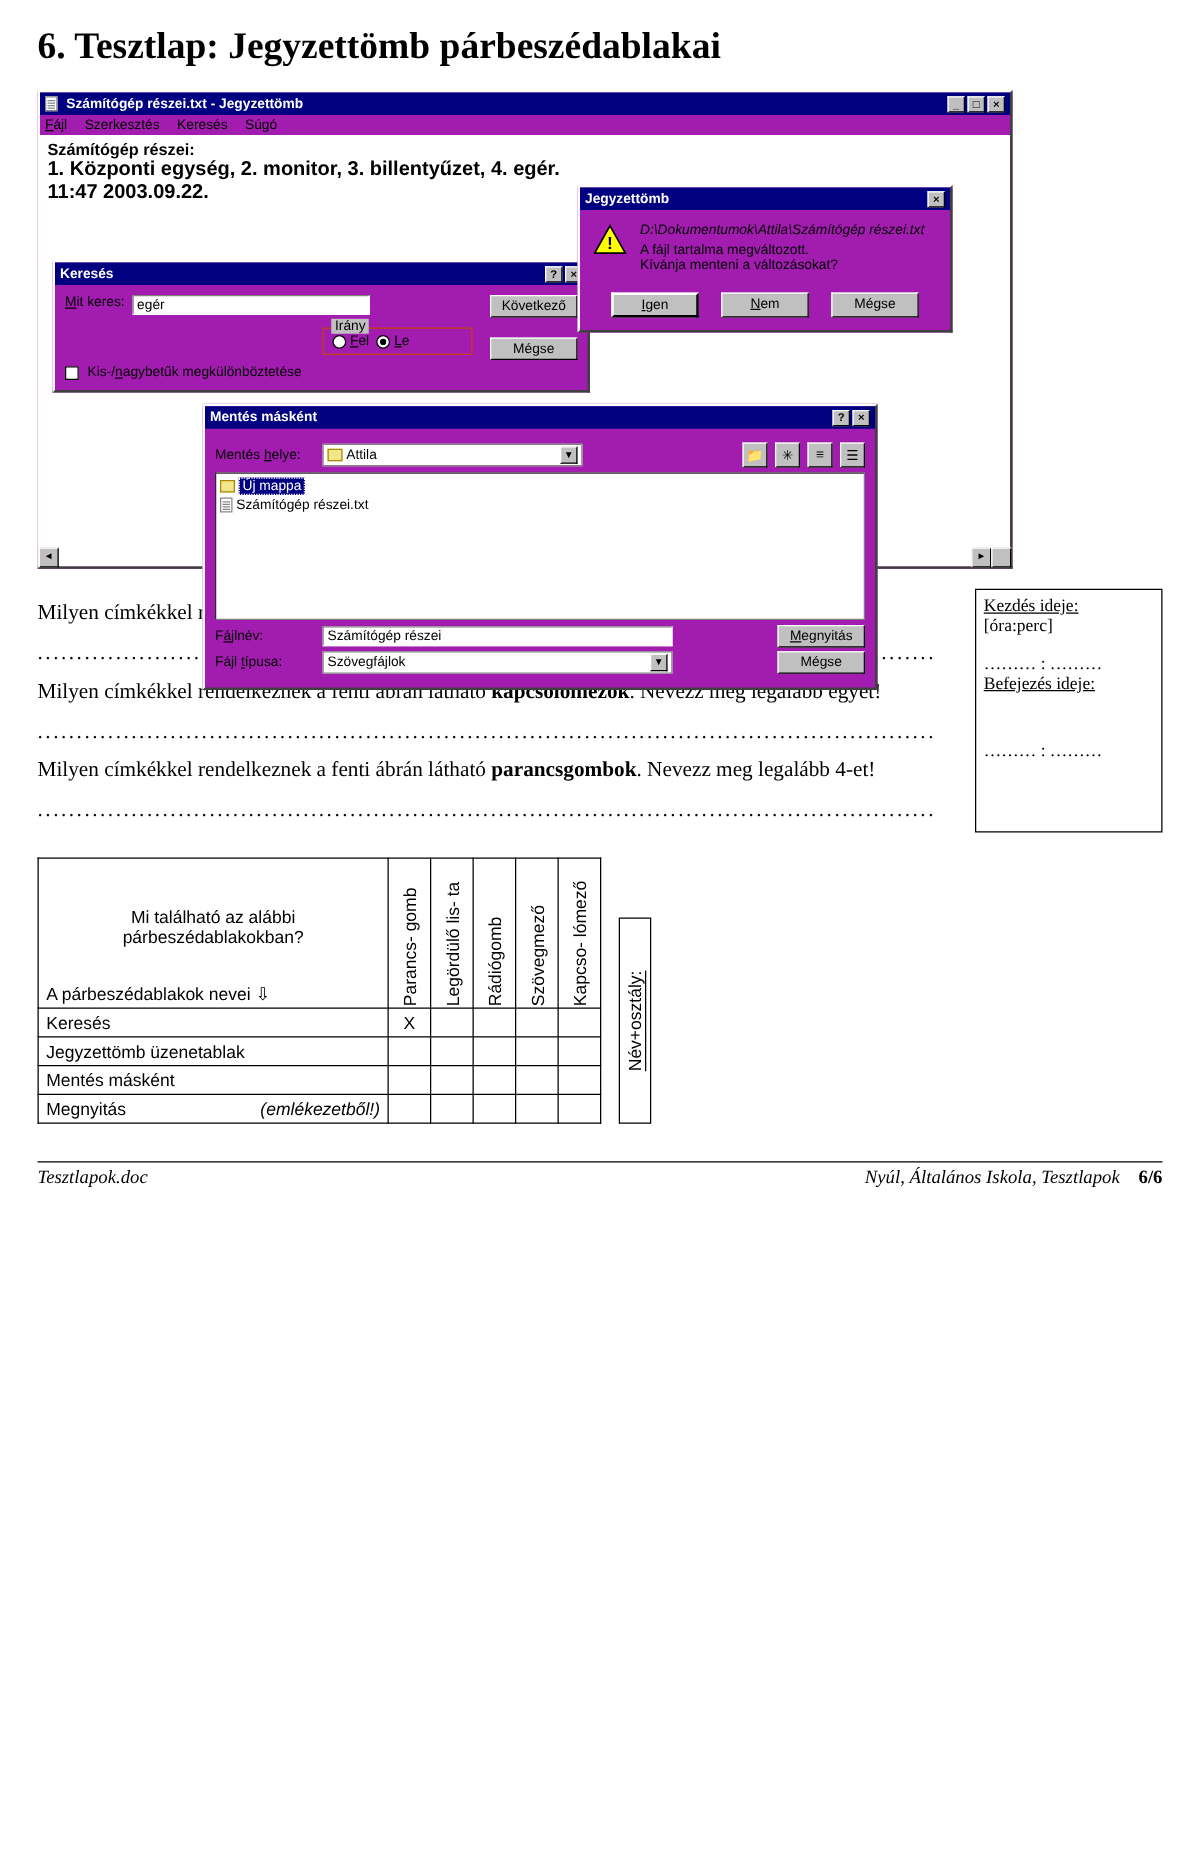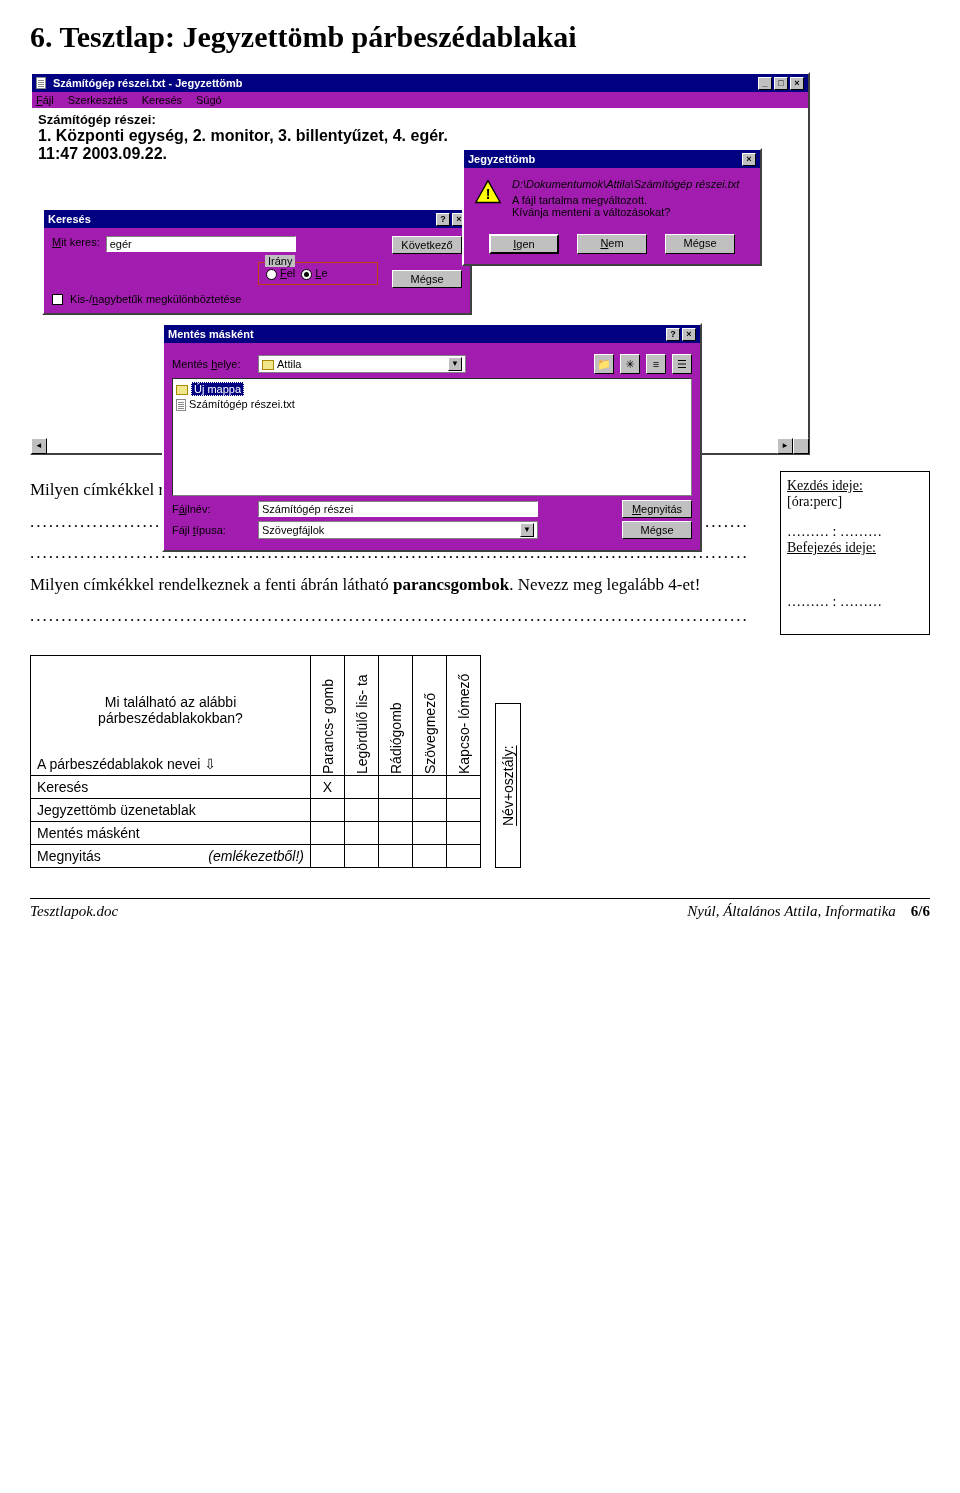--- a/index.html
+++ b/index.html
@@ -216,20 +216,23 @@
 
   </div>
 </div>
 
 <div class="columns">
   <div class="leftcol">
     <p>
       <span>Milyen címkékkel rendelkeznek a fenti ábrán látható </span><b>rádiógombok</b><span>. Nevezz meg legalább 2-t!</span>
     </p>
     <p class="dotted">...................................................................................................................</p>
+    <p>
+      <span>Milyen címkékkel rendelkeznek a fenti ábrán látható </span><b>kapcsolómezők</b><span>. Nevezz meg legalább egyet!</span>
+    </p>
     <p class="dotted">...................................................................................................................</p>
     <p>
       <span>Milyen címkékkel rendelkeznek a fenti ábrán látható </span><b>parancsgombok</b><span>. Nevezz meg legalább 4-et!</span>
     </p>
     <p class="dotted">...................................................................................................................</p>
   </div>
   <div class="rightbox">
     <div class="seg">
       <div><span class="uline">Kezdés ideje:</span></div>
       <div>[óra:perc]</div>
@@ -305,16 +308,16 @@
           <td></td>
     </tr>
   </tbody>
     </table>
   <div class="vname"><span>Név+osztály:</span></div>
 </div>
 
 <div class="footer">
   <span>Tesztlapok.doc</span>
   <span>
-    <span>Nyúl, Általános Attila, Informatika</span>&nbsp;&nbsp;&nbsp;
+    <span>Nyúl, Általános Iskola, Tesztlapok</span>&nbsp;&nbsp;&nbsp;
     <b style="font-style:normal;">6/6</b>
   </span>
 </div>
 
 </body></html>

